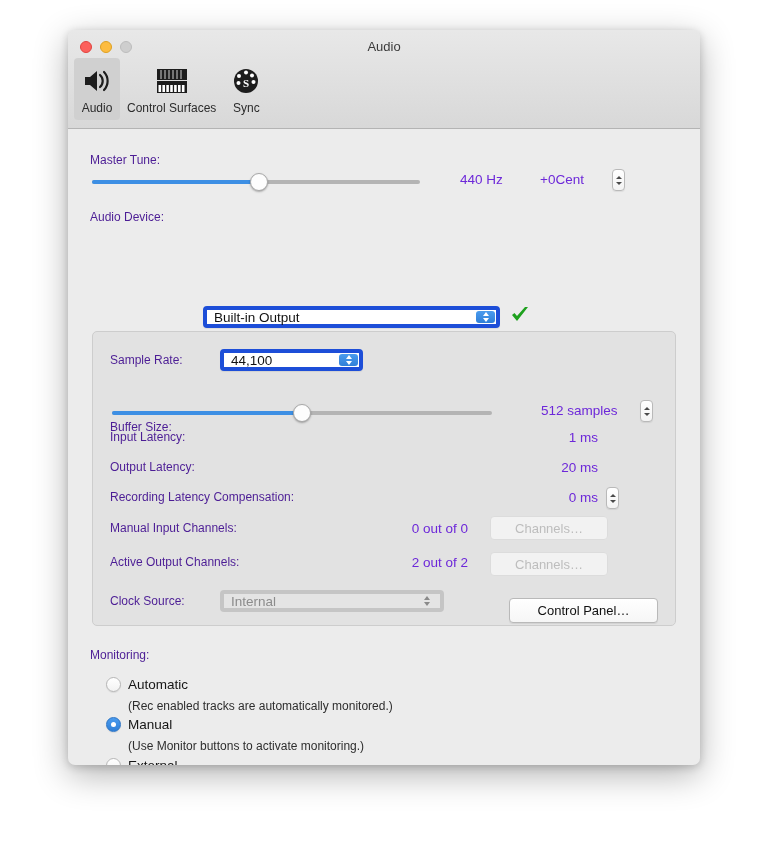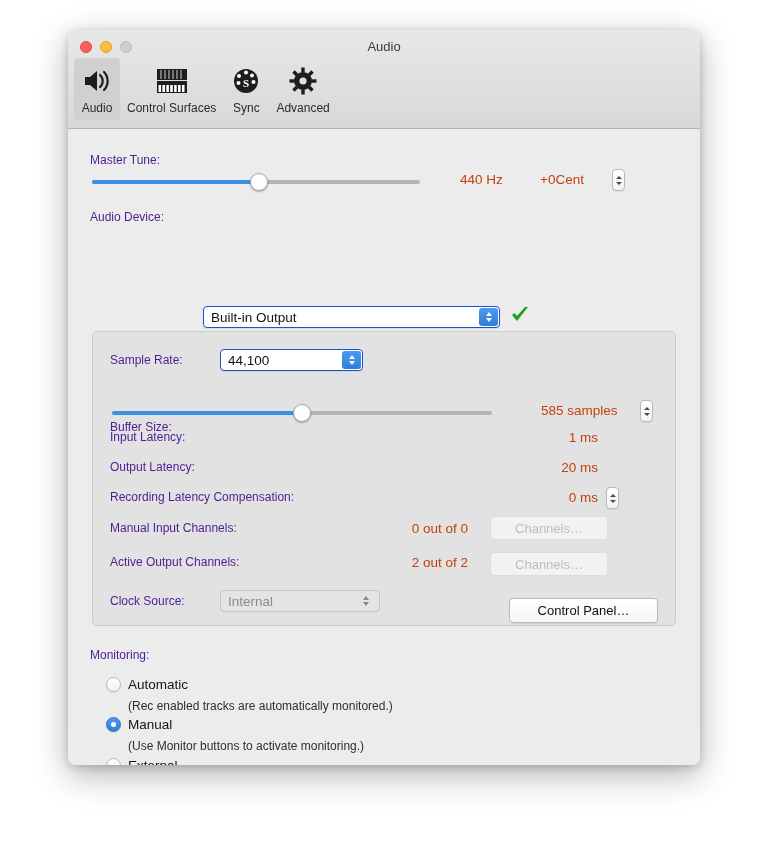--- a/index.html
+++ b/index.html
@@ -49,39 +49,39 @@
   }
   .tab.selected { background: #d0d0d0; }
   .tab .ticon { height: 38px; display: flex; align-items: center; justify-content: center; }
   .tab .tlabel { font-size: 12px; color: #2b2b2b; margin-top: 1px; white-space: nowrap; }
 
   
   .body { position: relative; padding: 0; }
 
   .row { position: absolute; display: flex; align-items: center; }
   .lbl { font-size: 12px; color: #4c1d95; }
-  .val { font-size: 13.5px; color: #c2410c; }
+  .val { font-size: 13.5px; color: #6d28d9; }
 
   
   .slider { position: relative; height: 18px; }
   .track {
     position: absolute; top: 7px; left: 0; height: 4px; border-radius: 2px;
     background: #b4b4b4;
   }
   .track .fill { position: absolute; left: 0; top: 0; height: 100%; border-radius: 2px; background: #3d8fe4; }
   .thumb {
     position: absolute; top: 0; width: 18px; height: 18px; border-radius: 50%;
     background: #fdfdfd; border: 0.5px solid #a8a8a8;
     box-shadow: 0 1px 2px rgba(0,0,0,0.30);
   }
 
   
   .popup {
     position: relative; height: 22px;
-    background: #ffffff; border: 1px solid #1d4ed8; border-radius: 4px;
+    background: #ffffff; border: 4px solid #1d4ed8; border-radius: 4px;
     display: flex; align-items: center;
     box-shadow: 0 1px 1px rgba(0,0,0,0.07);
   }
   .popup .ptext { font-size: 13.5px; color: #121212; padding-left: 7px; }
   .popup .parrows {
     position: absolute; right: 1px; top: 1px; bottom: 1px; width: 19px;
     background: linear-gradient(to bottom,#4a9bee,#2f7fd8);
     border-radius: 3px;
     display: flex; flex-direction: column; align-items: center; justify-content: center; gap: 2px;
   }
@@ -208,41 +208,20 @@
                 <circle cx="21" cy="9.5" r="2" fill="#fff"></circle>
               <circle cx="22.5" cy="16" r="2" fill="#fff"></circle>
                 <circle cx="8" cy="10" r="2" fill="#fff"></circle>
               <circle cx="7.5" cy="17" r="2" fill="#fff"></circle>
               <text x="15" y="21" font-size="11" font-weight="bold" fill="#fff" text-anchor="middle" font-family="Liberation Serif, serif">S</text>
             </svg>
           </div>
           <div class="tlabel">Sync</div>
         </div>
 
-        <div class="tab">
-          <div class="ticon">
-            <svg width="30" height="30" viewBox="0 0 30 30">
-              <g fill="#1d1d1d">
-                <circle cx="15" cy="15" r="9"></circle>
-                <g>
-                  <rect x="13.3" y="1.5" width="3.4" height="5"></rect>
-                    <rect x="13.3" y="23.5" width="3.4" height="5"></rect>
-                  <rect x="1.5" y="13.3" width="5" height="3.4"></rect>
-                    <rect x="23.5" y="13.3" width="5" height="3.4"></rect>
-                  <rect x="13.3" y="1.5" width="3.4" height="5" transform="rotate(45 15 15)"></rect>
-                  <rect x="13.3" y="23.5" width="3.4" height="5" transform="rotate(45 15 15)"></rect>
-                  <rect x="1.5" y="13.3" width="5" height="3.4" transform="rotate(45 15 15)"></rect>
-                  <rect x="23.5" y="13.3" width="5" height="3.4" transform="rotate(45 15 15)"></rect>
-                </g>
-              </g>
-              <circle cx="15" cy="15" r="3.6" fill="#e0e0e0"></circle>
-            </svg>
-          </div>
-          <div class="tlabel">Advanced</div>
-        </div>
 
       </div>
     </div>
 
     <div class="body">
 
       <div class="row" style="left:22px; top:24px;">
         <span class="lbl">Master Tune:</span>
       </div>
 
@@ -296,21 +275,21 @@
       <div class="row" style="left:42px; top:255px;margin-top:36px;">
         <span class="lbl">Buffer Size:</span>
       </div>
       <div class="slider" style="position:absolute; left:44px; top:275px; width:380px;">
         <div class="track" style="width:380px;">
           <div class="fill" style="width:50%;"></div>
         </div>
         <div class="thumb" style="left:calc(50% - 9px);"></div>
       </div>
       <div class="row" style="left:473px; top:274px;">
-        <span class="val">585 samples</span>
+        <span class="val">512 samples</span>
       </div>
       <div class="stepper" style="position:absolute; left:572px; top:271px;">
         <span class="chev dup"></span>
         <span class="chev ddown"></span>
       </div>
 
       <div class="row" style="left:42px; top:301px;">
         <span class="lbl">Input Latency:</span>
       </div>
       <div class="row" style="left:400px; top:301px; width:130px; justify-content:flex-end;">
@@ -347,21 +326,21 @@
         <span class="lbl">Active Output Channels:</span>
       </div>
       <div class="row" style="left:300px; top:426px; width:100px; justify-content:flex-end;">
         <span class="val">2 out of 2</span>
       </div>
       <div class="pbtn disabled" style="position:absolute; left:422px; top:423px; width:118px; height:24px;">Channels…</div>
 
       <div class="row" style="left:42px; top:465px;">
         <span class="lbl">Clock Source:</span>
       </div>
-      <div class="popup disabled" style="position:absolute; left:152px; top:461px; width:160px;">
+      <div class="popup disabled" style="position:absolute; left:152px; top:461px; width:224px;">
         <span class="ptext">Internal</span>
         <span class="parrows">
           <span class="chev gup"></span>
           <span class="chev gdown"></span>
         </span>
       </div>
       <div class="pbtn" style="position:absolute; left:441px; top:469px; width:149px; height:25px;">Control Panel…</div>
 
       <div class="row" style="left:22px; top:519px;align-items:center;">
         <span class="lbl">Monitoring:</span>

